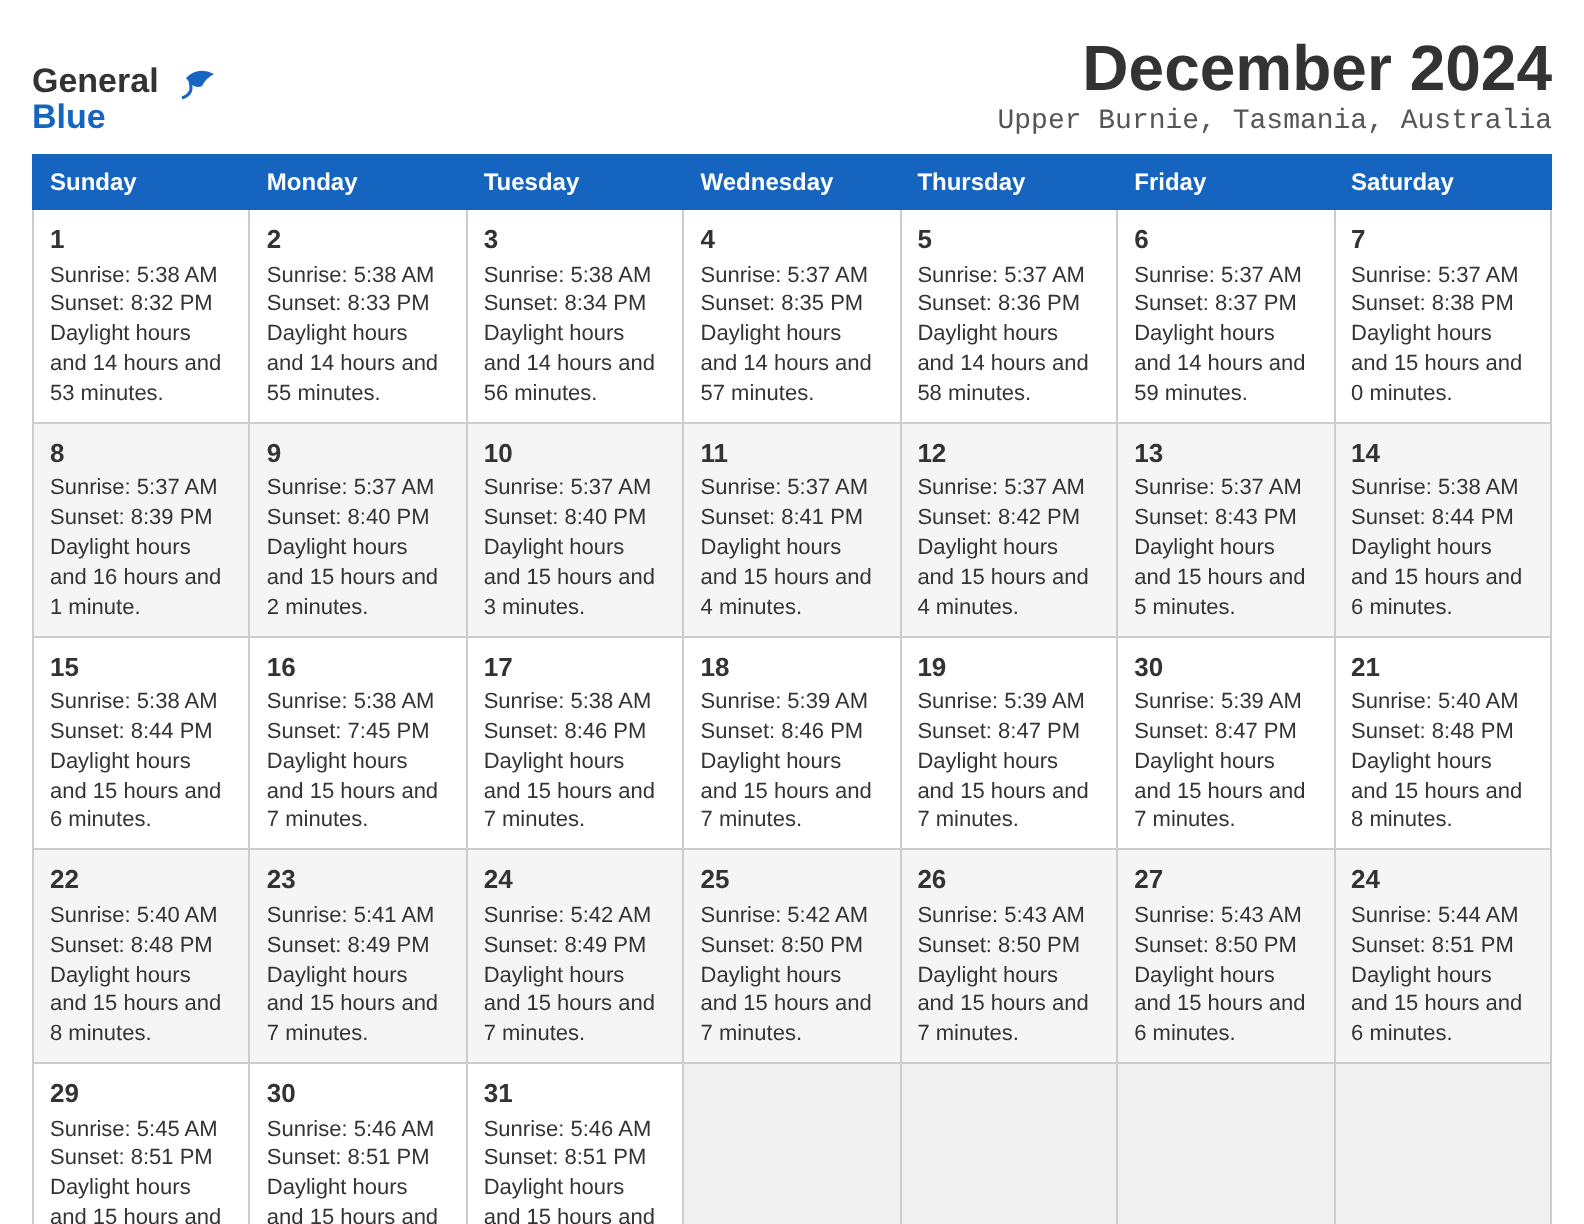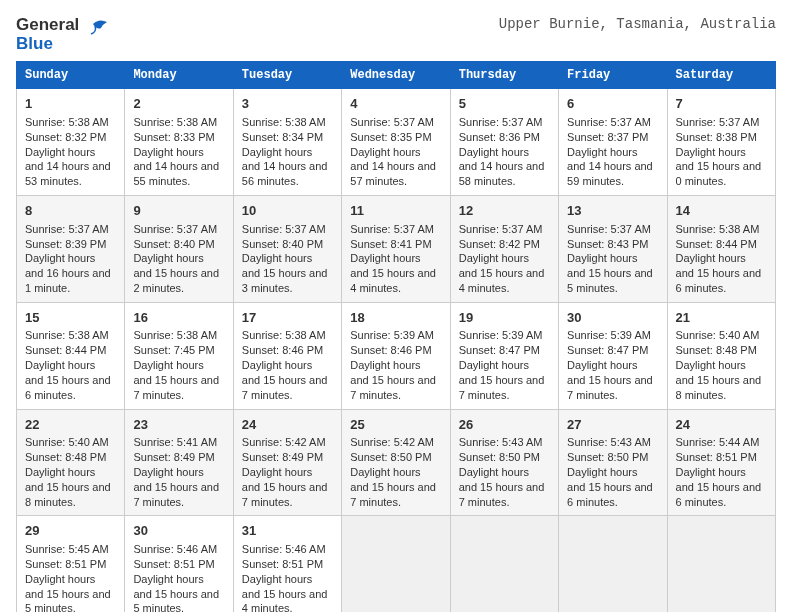--- a/index.html
+++ b/index.html
@@ -6,21 +6,21 @@
     body {
       font-family: Arial, sans-serif;
       background: #fff;
       width: 792px;
       min-height: 612px;
       padding: 16px;
     }
     .header {
       display: flex;
       justify-content: space-between;
-      align-items: flex-start;
+      align-items: flex-end;
       margin-bottom: 8px;
     }
     .logo {
       display: flex;
       flex-direction: column;
       align-items: flex-start;
     }
     .title-section {
       text-align: right;
     }
@@ -40,21 +40,20 @@
       font-size: 11px;
     }
     .calendar th {
       background: #1565c0;
       color: #fff;
       text-align: left;
       padding: 6px 8px;
       font-size: 12px;
       font-weight: bold;
       border: 1px solid #1565c0;
-      font-family: Liberation Mono, monospace;
     }
     .calendar td {
       vertical-align: top;
       padding: 6px 8px;
       border: 1px solid #ccc;
       width: 108px;
       height: 82px;
       color: #333;
       line-height: 1.35;
     }
@@ -82,20 +81,21 @@
         <div style="font-size:17px;font-weight:bold;color:#333;line-height:1.1;">General</div>
         <div style="font-size:17px;font-weight:bold;color:#1565c0;line-height:1.1;">Blue</div>
       </div>
       <svg width="30" height="30" viewBox="0 0 30 30" style="margin-left:2px;margin-top:-8px;">
         <path d="M12,8 Q18,2 26,6 Q22,8 20,12 Q16,14 12,8 Z" fill="#1565c0"></path>
         <path d="M14,10 Q16,16 10,18" stroke="#1565c0" stroke-width="1.5" fill="none"></path>
       </svg>
     </div>
   </div>
   <div class="title-section">
+    <div class="month-title">December 2024</div>
     <div class="location">Upper Burnie, Tasmania, Australia</div>
   </div>
 </div>
 
 <table class="calendar">
   <thead>
     <tr>
       <th>Sunday</th>
       <th>Monday</th>
       <th>Tuesday</th>

